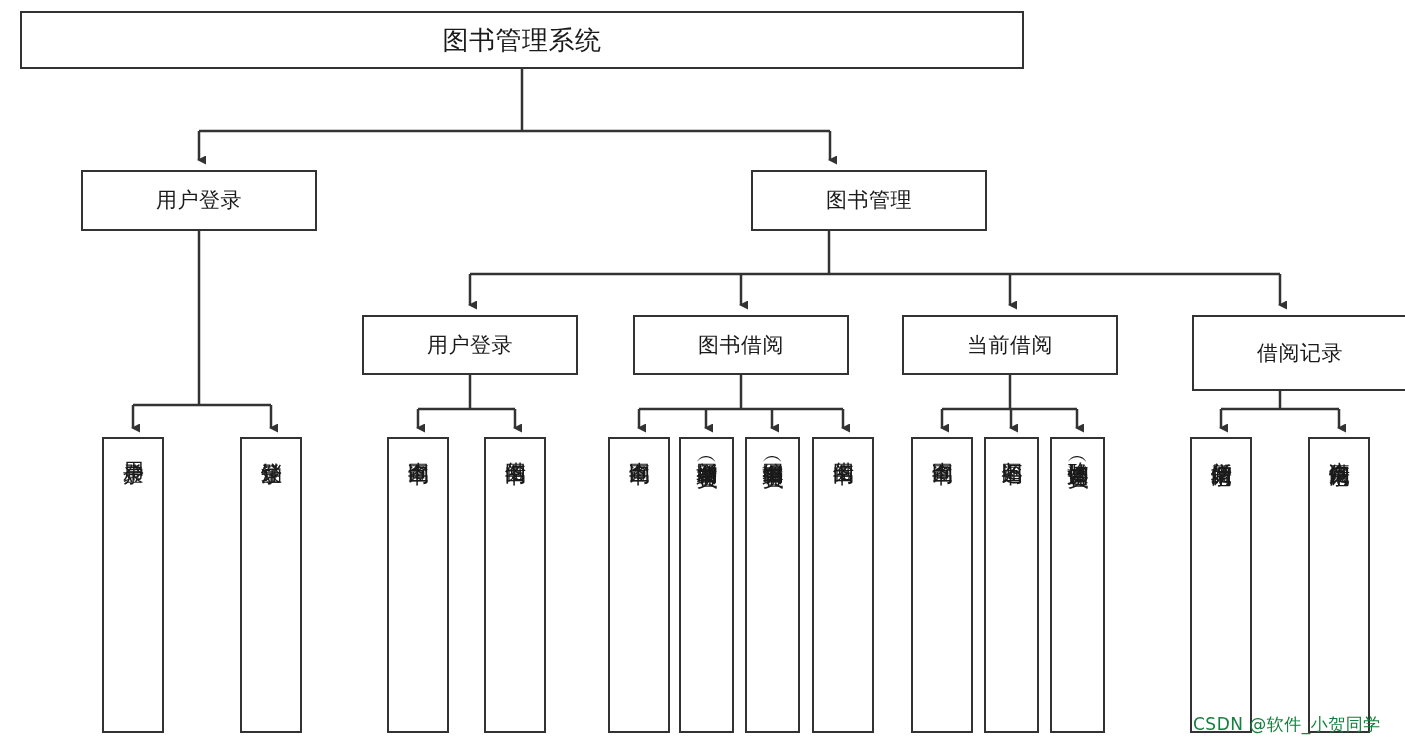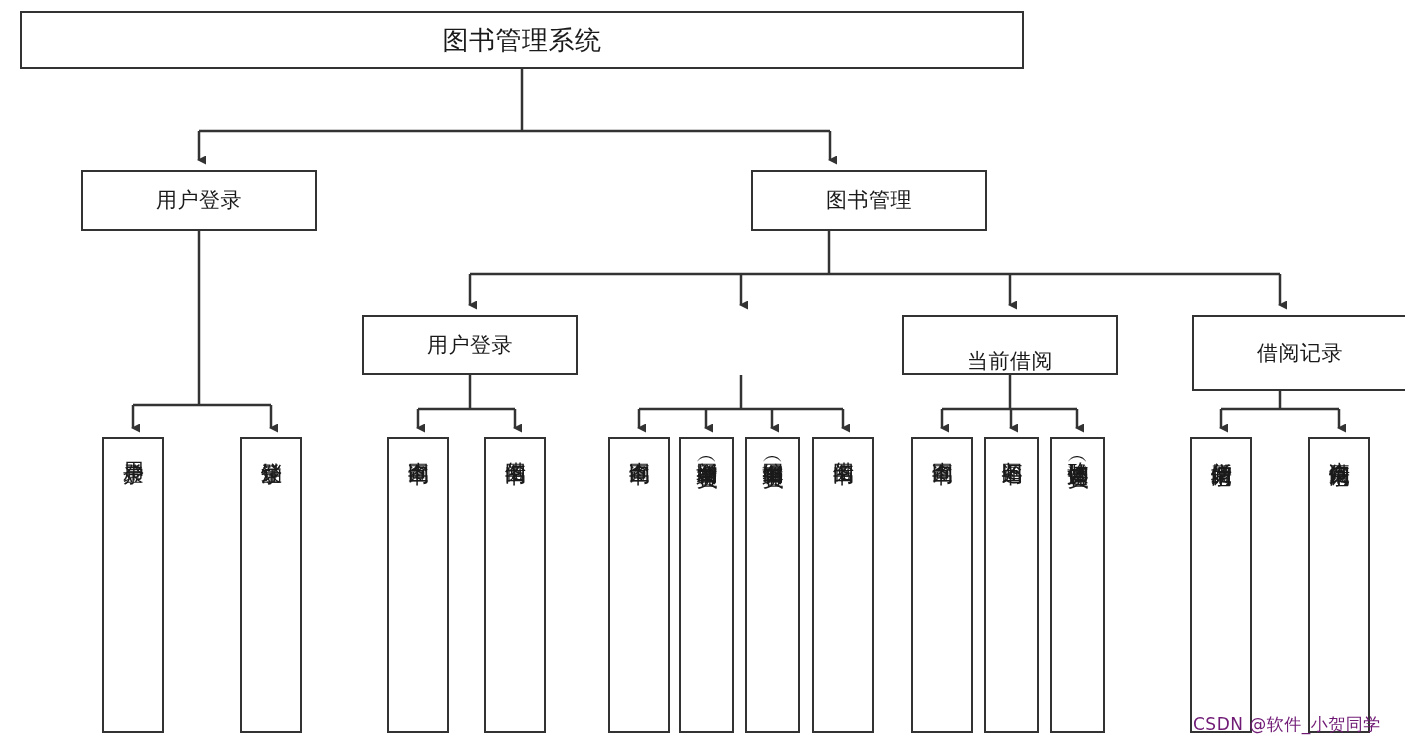--- a/index.html
+++ b/index.html
@@ -56,21 +56,21 @@
     text-orientation: upright;
     font-size: 21px;
     line-height: 1.18;
     letter-spacing: 1px;
     white-space: nowrap;
   }
   .node.root .label { font-size: 26px; }
   .watermark {
     position: absolute;
     font-size: 17px;
-    color: #701a75;
+    color: #15803d;
     white-space: nowrap;
     letter-spacing: 0.5px;
     font-family: "DejaVu Sans", "Liberation Sans", sans-serif;
   }
 </style>
 </head>
 <body>
 
 <div id="canvas">
 
@@ -131,21 +131,24 @@
   <div class="node horizontal" style="left:81px; top:170px; width:236px; height:61px;">
     <span class="label">用户登录</span>
   </div>
   <div class="node horizontal" style="left:711px; top:170px; width:236px; height:61px;margin-left:40px;">
     <span class="label">图书管理</span>
   </div>
 
   <div class="node horizontal" style="left:362px; top:315px; width:216px; height:60px;">
     <span class="label">用户登录</span>
   </div>
-  <div class="node horizontal" style="left:902px; top:315px; width:216px; height:60px;align-items:flex-end;">
+  <div class="node horizontal" style="left:633px; top:315px; width:216px; height:60px;">
+    <span class="label">图书借阅</span>
+  </div>
+  <div class="node horizontal" style="left:902px; top:315px; width:216px; height:60px;">
     <span class="label">当前借阅</span>
   </div>
   <div class="node horizontal" style="left:1172px; top:315px; width:216px; height:76px;margin-left:20px;">
     <span class="label">借阅记录</span>
   </div>
 
   <div class="node vertical" style="left:102px; top:437px; width:62px; height:296px;">
     <span class="label">用户登录</span>
   </div>
   <div class="node vertical" style="left:240px; top:437px; width:62px; height:296px;">

